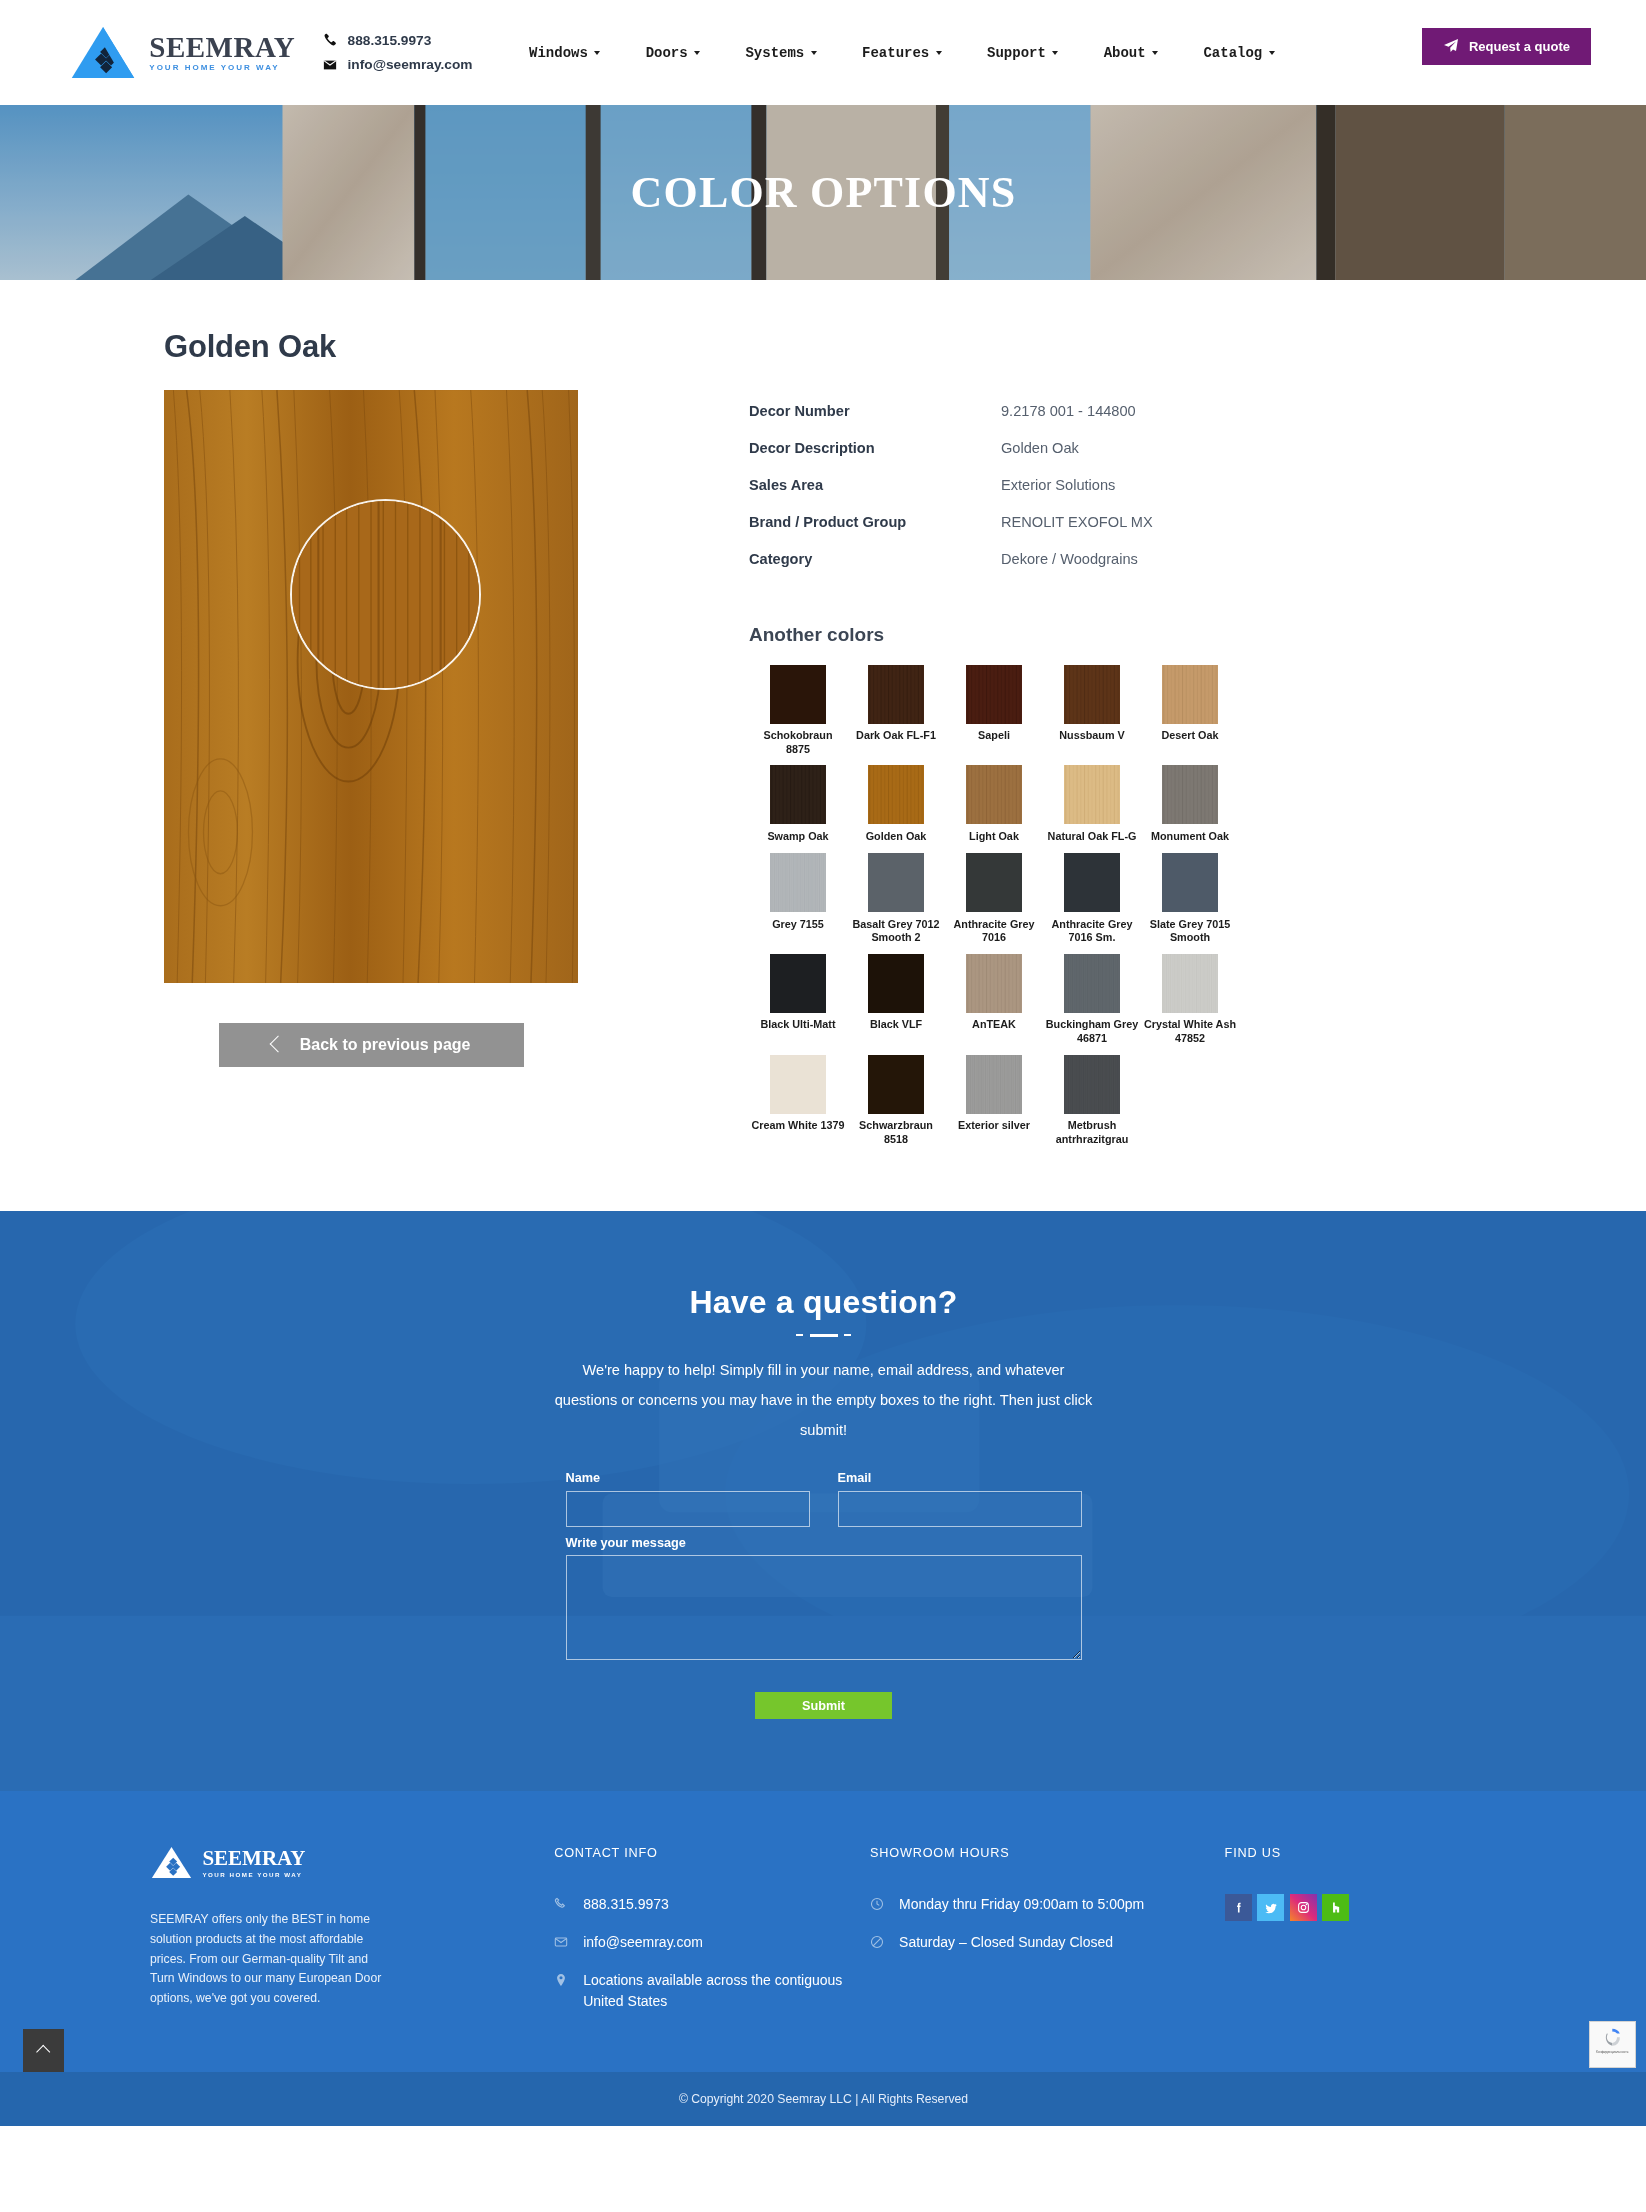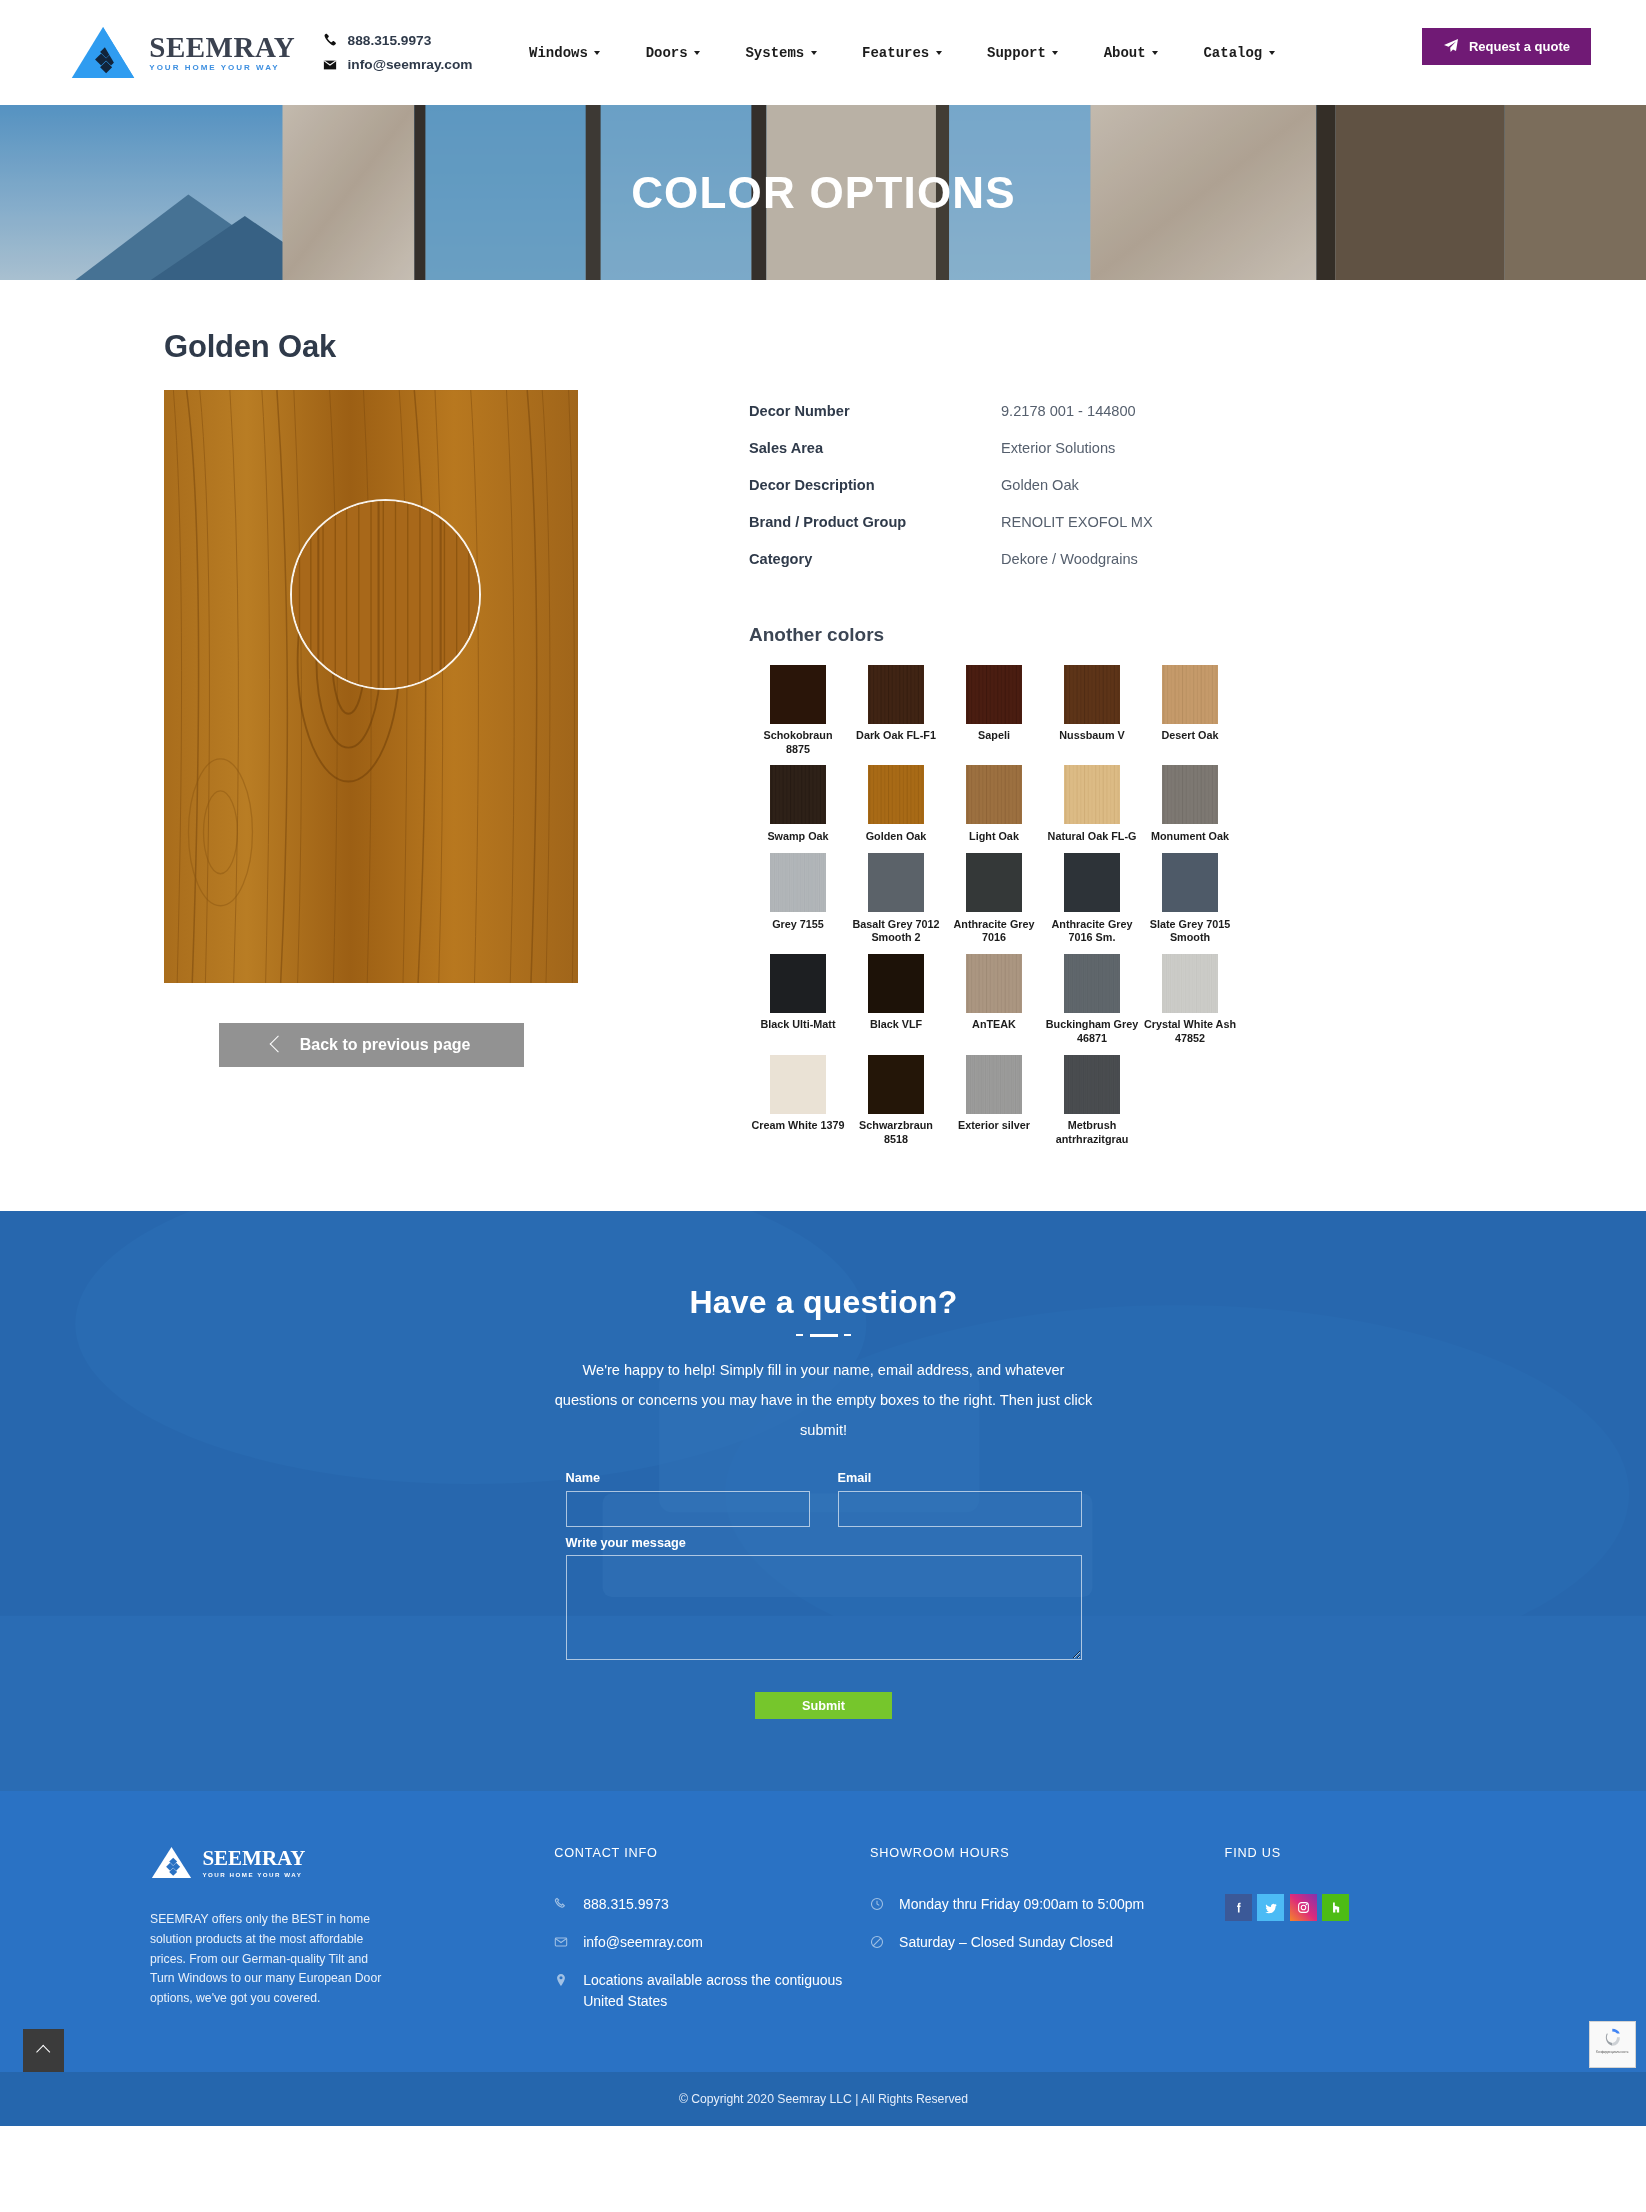--- a/index.html
+++ b/index.html
@@ -76,20 +76,21 @@
     display:flex; align-items:center; justify-content:center;
     background:#6d6357;
   }
   .hero-bg { position:absolute; inset:0; }
   .hero-title {
     position:relative;
     color:#fff;
     font-size:44px;
     font-weight:700;
     letter-spacing:1.2px;
+    font-family:Liberation Serif, serif;
   }
 
   
   .main {
     padding:49px 12px 56px;
     background:#fff;
   }
   .container { width:1375px; margin:0 auto; padding:0 28px; }
   .product-title {
     font-size:31px; font-weight:700;
@@ -491,26 +492,26 @@
       </div>
 
       <div class="col-right">
         <table class="spec-table">
           <tbody>
             <tr>
               <td class="spec-label">Decor Number</td>
               <td class="spec-value">9.2178 001 - 144800</td>
             </tr>
             <tr>
+              <td class="spec-label">Decor Description</td>
+              <td class="spec-value">Golden Oak</td>
+            </tr>
+            <tr>
               <td class="spec-label">Sales Area</td>
               <td class="spec-value">Exterior Solutions</td>
-            </tr>
-            <tr>
-              <td class="spec-label">Decor Description</td>
-              <td class="spec-value">Golden Oak</td>
             </tr>
             <tr>
               <td class="spec-label">Brand / Product Group</td>
               <td class="spec-value">RENOLIT EXOFOL MX</td>
             </tr>
             <tr>
               <td class="spec-label">Category</td>
               <td class="spec-value">Dekore / Woodgrains</td>
             </tr>
           </tbody>

